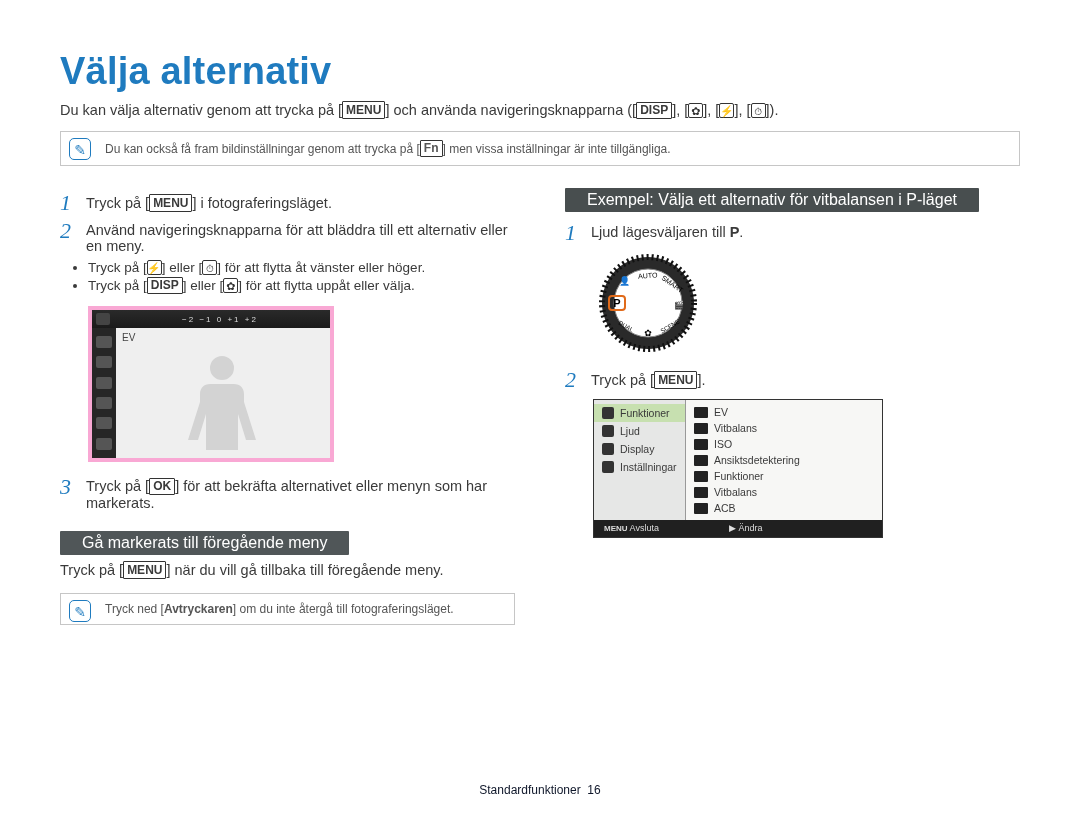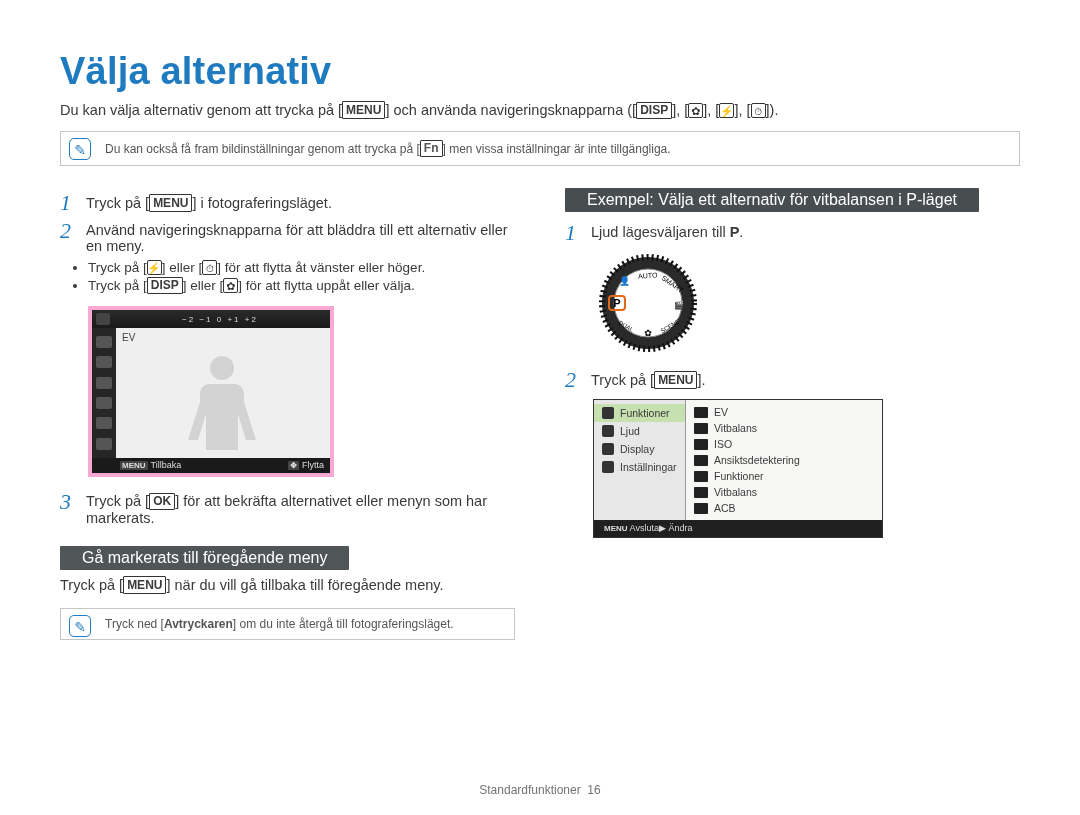--- a/index.html
+++ b/index.html
@@ -146,27 +146,27 @@
     padding: 3px 8px 3px 8px;
   }
   .menu-l .mi .ic { width:12px;height:12px;background:#333;border-radius:2px;display:inline-block;}
   .menu-l .mi.sel { background:#c7e0b0; }
   .menu-r { flex:1; background:#f7f7f5; padding:4px 0; }
   .menu-r .mi { display:flex; align-items:center; gap:6px; padding:2px 6px 2px 8px; }
   .menu-r .mi .ic { width:14px;height:11px;background:#222;border-radius:1px;display:inline-block;}
   .menu-ftr {
     background:#202020; color:#ddd; display:flex;
     padding:3px 8px 4px 10px; font-size:9px;
-    justify-content: flex-start; 
+    justify-content: flex-start; gap: 70px;
   }
   .menu-ftr span.k { font-weight:700; font-size:8px;}
 
   .footer {
     position: absolute; bottom: 18px; left: 0; right: 0;
-    text-align: center; font-size: 12px; color: #737373;
+    text-align: center; font-size: 12px; color: #0f172a;
   }
 </style>
 </head>
 <body>
 
 <h1>Välja alternativ</h1>
 
 <p class="intro">
   <span>Du kan välja alternativ genom att trycka på [</span><span class="kbd lg">MENU</span><span>] och använda navigeringsknapparna ([</span><span class="kbd">DISP</span><span>], [</span><span class="micon flower"></span><span>], [</span><span class="micon bolt"></span><span>], [</span><span class="micon timer"></span><span>]).</span>
 </p>
@@ -214,24 +214,20 @@
             <span class="i"></span>
             <span class="i"></span>
             <span class="i"></span>
         </div>
         <span class="lcd-tag">EV</span>
         <div class="silh">
           <svg viewBox="0 0 120 100">
               <path fill="#d3d3d3" d="M60 6a12 12 0 1 1 0 24 12 12 0 0 1 0-24zM48 34h24c6 0 10 4 10 10v8l12 38h-10l-8-26v36H44V64l-8 26H26l12-38v-8c0-6 4-10 10-10z"></path>
             </svg>
         </div>
-      </div>
-      <div class="lcd-ftr">
-        <span><span class="k">MENU</span><span>Tillbaka</span></span>
-        <span><span class="k">✥</span><span>Flytta</span></span>
       </div>
     </div>
 
     <div class="step">
       <div class="step-num">3</div>
       <div class="step-body">
         <span>Tryck på [</span><span class="kbd">OK</span><span>] för att bekräfta alternativet eller menyn som har markerats.</span>
       </div>
     </div>
 

